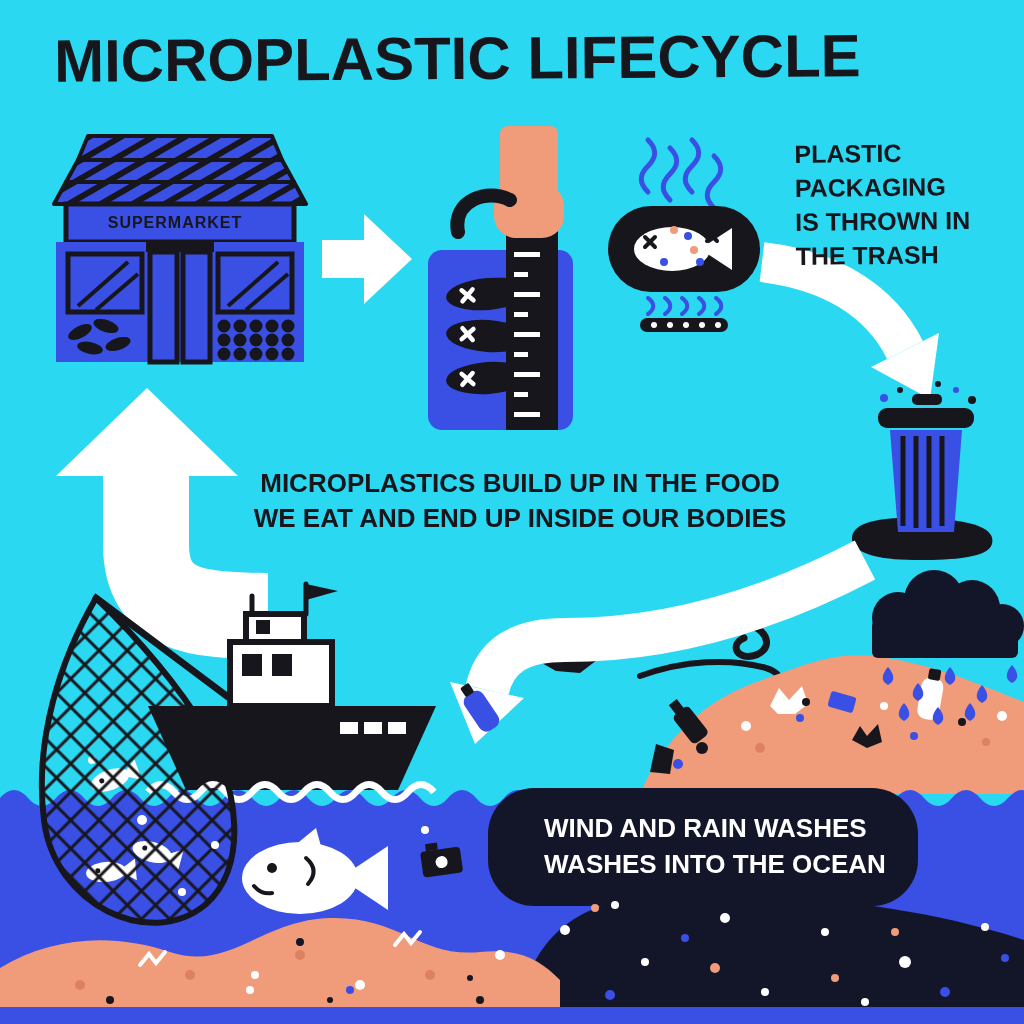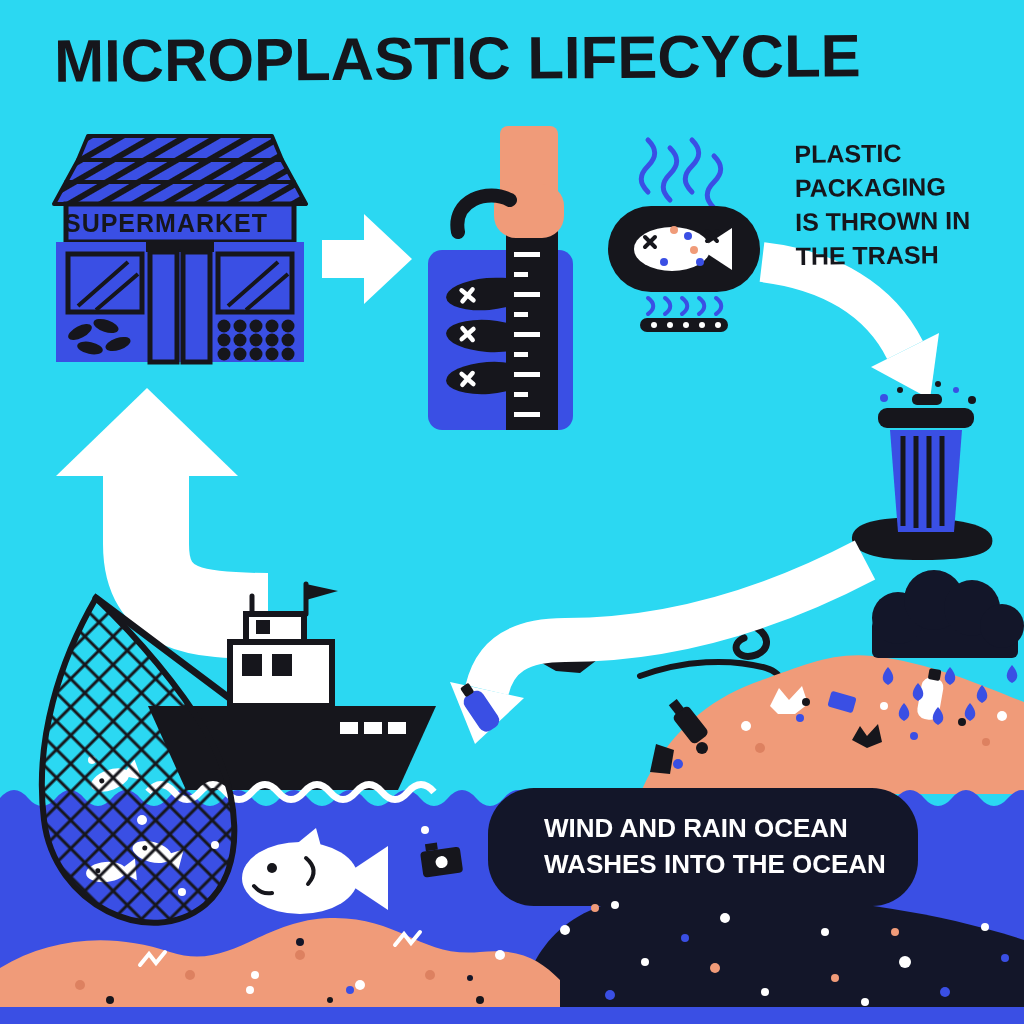--- a/index.html
+++ b/index.html
@@ -2,21 +2,21 @@
 <html style="--color-background: #2BD8F2; --color-blue: #3A4FE4; --color-black: #16161C; --color-white: #FFFFFF; --color-coral: #F09B79; --color-coral-dark: #DD8160; --color-navy: #131629;"><head>
 <meta charset="utf-8">
 <style>
   *{margin:0;padding:0;box-sizing:border-box}
   html,body{width:1024px;height:1024px;overflow:hidden}
   body{font-family:"Liberation Sans","DejaVu Sans",sans-serif;background:var(--color-background,#2BD8F2)}
   .page{position:relative;width:988px;height:1024px;background:var(--color-background,#2BD8F2)}
   .scene{position:absolute;left:0;top:0;width:1024px;height:1024px}
   .txt{position:absolute;font-weight:bold;color:var(--color-black,#16161C)}
   .title{left:54px;top:24px;font-size:60px;letter-spacing:0px;white-space:nowrap;transform:rotate(-0.4deg)}
-  .sign{left:52px;top:204px;width:228px;height:38px;display:flex;align-items:center;justify-content:center;font-size:25px;letter-spacing:1px}
+  .sign{left:61px;top:204px;width:228px;height:38px;display:flex;align-items:center;justify-content:center;font-size:16px;letter-spacing:1px}
   .cap .line{display:block;white-space:nowrap}
   .cap-trash{left:795px;top:136px;font-size:25px;line-height:34px;transform:rotate(-0.6deg)}
   .cap-food{left:200px;top:466px;width:640px;text-align:center;font-size:26px;line-height:35px}
   .cap-ocean{left:544px;top:810px;font-size:26px;line-height:36px;color:#fff}
   .f-blue{fill:var(--color-blue,#3A4FE4)}
   .f-black{fill:var(--color-black,#16161C)}
   .f-white{fill:#ffffff}
   .f-coral{fill:var(--color-coral,#F09B79)}
   .f-corald{fill:var(--color-coral-dark,#DD8160)}
   .f-navy{fill:var(--color-navy,#131629)}
@@ -353,19 +353,23 @@
 
 <div class="txt sign">SUPERMARKET</div>
 
 <div class="txt cap cap-trash">
   <span class="line">PLASTIC</span>
   <span class="line">PACKAGING</span>
   <span class="line">IS THROWN IN</span>
   <span class="line">THE TRASH</span>
 </div>
 
+<div class="txt cap cap-food">
+  <span class="line">MICROPLASTICS BUILD UP IN THE FOOD</span>
+  <span class="line">WE EAT AND END UP INSIDE OUR BODIES</span>
+</div>
 
 <div class="txt cap cap-ocean">
-  <span class="line">WIND AND RAIN OCEAN</span>
+  <span class="line">WIND AND RAIN WASHES</span>
   <span class="line">WASHES INTO THE OCEAN</span>
 </div>
 
 </div>
 
 </body></html>

